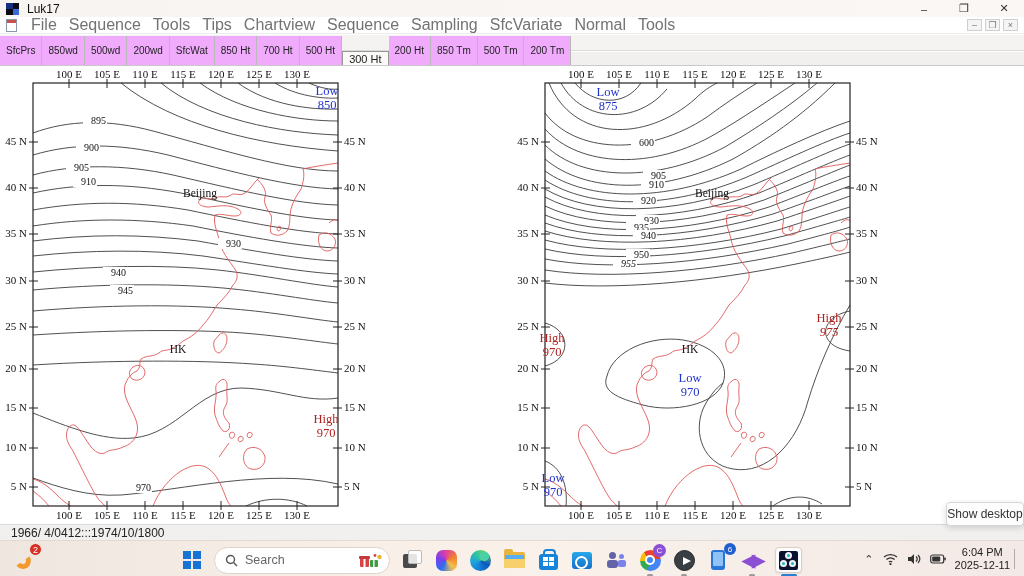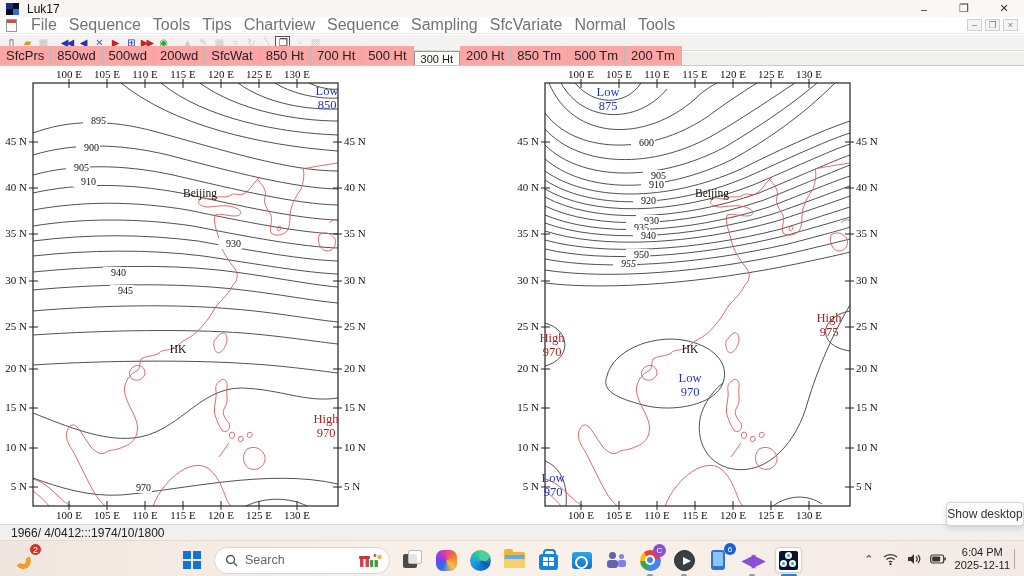--- a/index.html
+++ b/index.html
@@ -26,21 +26,21 @@
 
   
   .toolbar { position:absolute; left:0; top:35px; width:1024px; height:16px; background:#f5f3f1; border-bottom:1px solid #dadada; display:flex; align-items:center; padding-left:3px; }
   .tbtn { min-width:15px; height:14px; display:flex; align-items:center; justify-content:center; font-size:10px; line-height:1; margin-right:1px; letter-spacing:-2px; }
   .tbtn.disabled { opacity:.45; }
   .tbtn.framed { border:1px solid #555; background:#fafafa; }
   .tbtn.sep { margin-left:8px; }
 
   
   .tabbar { position:absolute; left:0; top:52px; width:1024px; height:14px; background:#f2f0ee; border-bottom:1px solid #c9c9c9; display:flex; align-items:flex-end; }
-  .tab { height:19px; padding:0 6px; font-size:13px; color:#222; display:flex; align-items:center; border-right:1px solid #b9b9b9; background:#fca5a5; }
+  .tab { height:29px; padding:0 6px; font-size:10px; color:#222; display:flex; align-items:center; border-right:1px solid #b9b9b9; background:#f0abfc; }
   .tab.active { background:#fafaf8; border:1px solid #979797; border-bottom:none; height:14px; font-size:11px; }
 
   
   .content { position:absolute; left:0; top:67px; width:1024px; height:457px; background:#fff; }
   .map { position:absolute; top:16px; width:305px; height:423px; }
   #map-left { left:33px; } #map-right { left:545px; }
   .map svg.plot { position:absolute; left:-5px; top:-5px; }
   .map .lbl { position:absolute; font-family:"Liberation Serif",serif; color:#111; }
   .ax { font-size:11px; }
   .clabel { font-size:10px; background:#fff; text-align:right; padding:0 1px; }
@@ -429,21 +429,21 @@
           <span class="lbl clabel" style="left: 91px; top: 132px; width: 24px;">930</span>
           <span class="lbl clabel" style="left: 81px; top: 139px; width: 24px;">935</span>
           <span class="lbl clabel" style="left: 88px; top: 147px; width: 24px;">940</span>
           <span class="lbl clabel" style="left: 81px; top: 166px; width: 24px;">950</span>
           <span class="lbl clabel" style="left: 68px; top: 175px; width: 24px; font-style: italic;">955</span>
           <span class="lbl center-lbl low" style="left: 41px; top: 2px; width: 44px;">Low</span>
           <span class="lbl center-lbl low" style="left: 41px; top: 16px; width: 44px;">875</span>
           <span class="lbl center-lbl high" style="left: -15px; top: 248px; width: 44px;">High</span>
           <span class="lbl center-lbl high" style="left: -15px; top: 262px; width: 44px;">970</span>
           <span class="lbl center-lbl high" style="left: 262px; top: 228px; width: 44px;">High</span>
-          <span class="lbl center-lbl high" style="left: 262px; top: 242px; width: 44px;">975</span>
+          <span class="lbl center-lbl high" style="left: 262px; top: 242px; width: 44px; font-style: italic;">975</span>
           <span class="lbl center-lbl low" style="left: 123px; top: 288px; width: 44px;">Low</span>
           <span class="lbl center-lbl low" style="left: 123px; top: 302px; width: 44px;">970</span>
           <span class="lbl center-lbl low" style="left: -14px; top: 388px; width: 44px;">Low</span>
           <span class="lbl center-lbl low" style="left: -14px; top: 402px; width: 44px;">970</span>
           <span class="lbl city" style="left: 142px; top: 104px; width: 50px;">Beijing</span>
           <span class="lbl city" style="left: 120px; top: 260px; width: 50px;">HK</span>
         </div>
     </div>
   </div>
 

